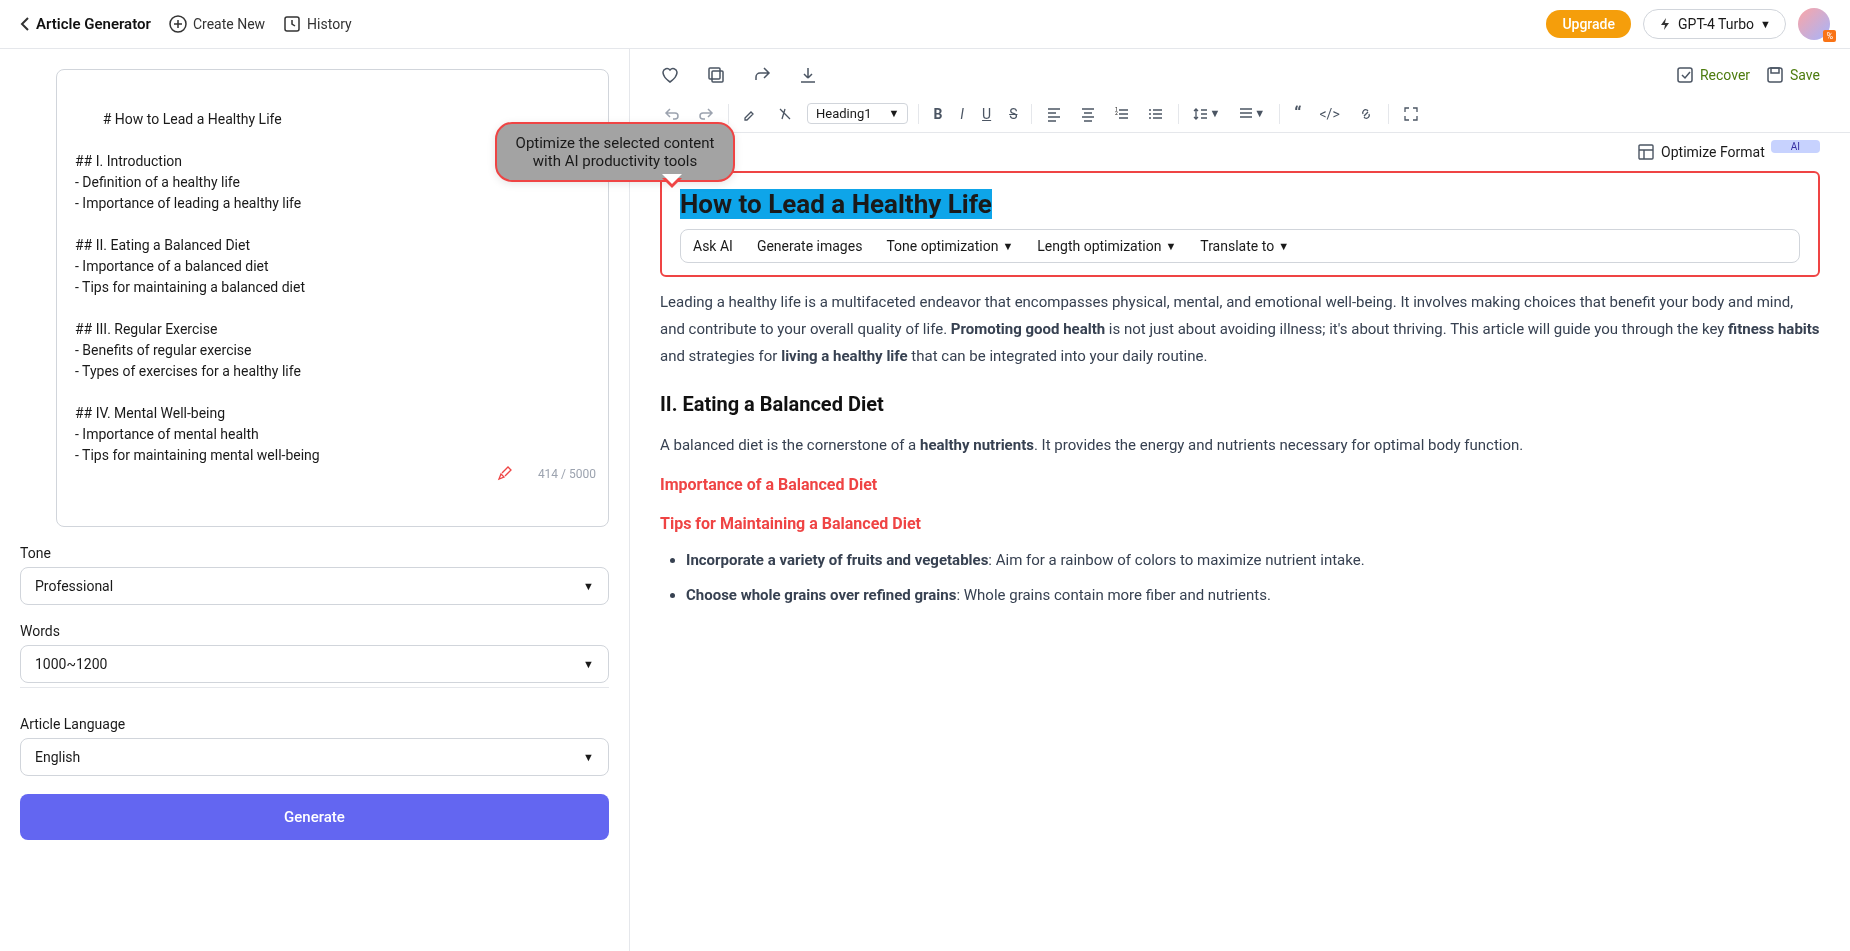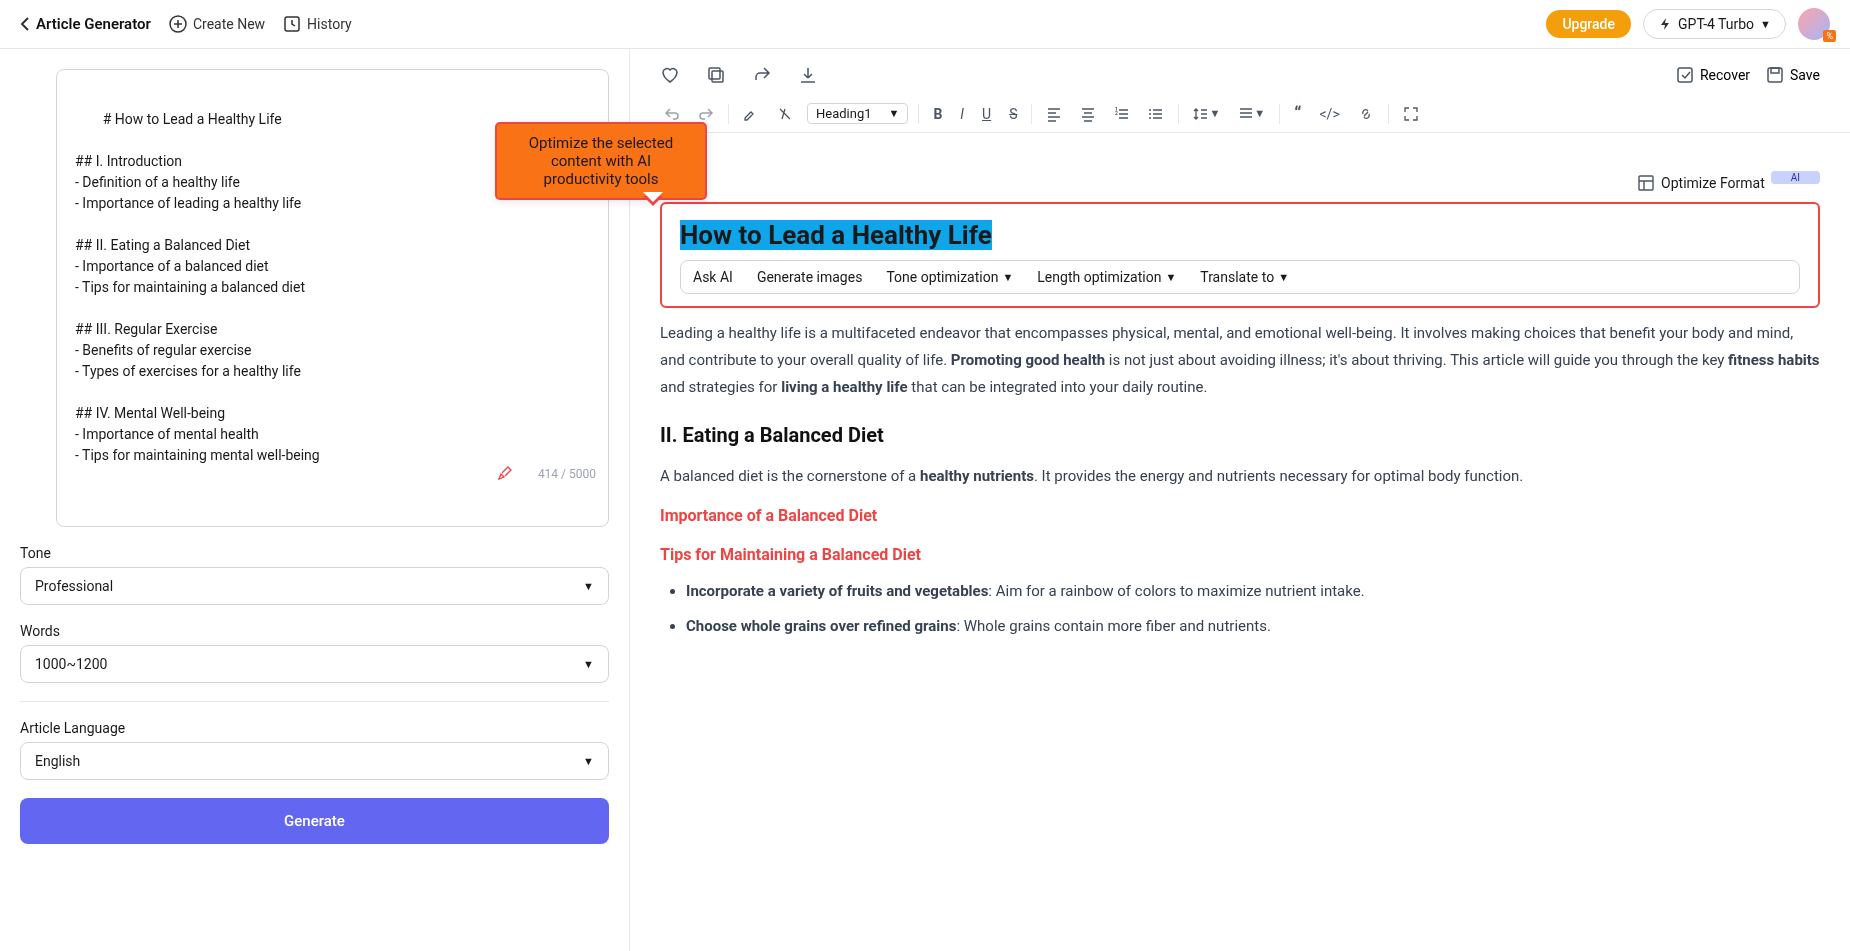--- a/index.html
+++ b/index.html
@@ -16,40 +16,40 @@
 .avatar { width: 32px; height: 32px; border-radius: 50%; background: linear-gradient(135deg,#fca5a5,#a5b4fc); position: relative; }
 .avatar-badge { position: absolute; bottom: -2px; right: -6px; background: #f97316; color: #fff; font-size: 9px; padding: 1px 3px; border-radius: 2px; }
 .main { display: flex; flex: 1; overflow: hidden; }
 .left-panel { width: 630px; border-right: 1px solid #e5e7eb; display: flex; flex-direction: column; overflow-y: auto; padding: 0 20px 20px 20px; position: relative; }
 .outline-box { border: 1px solid #d1d5db; border-radius: 8px; padding: 18px; margin-top: 20px; font-size: 14px; line-height: 1.5; white-space: pre-wrap; min-height: 370px; position: relative; margin-left: 36px; }
 .char-count { position: absolute; bottom: 8px; right: 12px; font-size: 12px; color: #9ca3af; display: flex; align-items: center; gap: 6px; }
 .brush-icon { color: #ef4444; }
 .field-group { margin-top: 18px; }
 .field-label { font-size: 14px; margin-bottom: 6px; display: block; }
 .select-like { border: 1px solid #d1d5db; border-radius: 8px; padding: 10px 14px; font-size: 14px; display: flex; justify-content: space-between; align-items: center; cursor: pointer; }
-.bottom-section { border-top: 1px solid #e5e7eb; margin-top: 18px; padding-top: 18px; }
+.bottom-section { border-top: 1px solid #e5e7eb; margin-top: 4px; padding-top: 28px; }
 .generate-btn { width: 100%; background: #6366f1; color: #fff; border: none; padding: 14px; border-radius: 8px; font-size: 15px; font-weight: 500; cursor: pointer; margin-top: 18px; }
 .right-panel { flex: 1; display: flex; flex-direction: column; overflow: hidden; }
 .editor-topbar { display: flex; justify-content: space-between; align-items: center; padding: 16px 30px 10px 30px; }
 .editor-topbar-left { display: flex; gap: 26px; }
 .editor-topbar-right { display: flex; gap: 16px; }
-.icon-btn { cursor: pointer; color: #000000; display: flex; align-items: center; gap: 6px; font-size: 14px; }
+.icon-btn { cursor: pointer; color: #4d7c0f; display: flex; align-items: center; gap: 6px; font-size: 14px; }
 .toolbar { display: flex; align-items: center; gap: 10px; padding: 6px 30px; border-bottom: 1px solid #e5e7eb; }
 .toolbar .btn { cursor: pointer; color: #4b5563; padding: 2px 4px; font-size: 14px; display:flex; align-items:center;}
 .toolbar-select { border: 1px solid #d1d5db; border-radius: 4px; padding: 2px 8px; font-size: 13px; display: flex; align-items: center; gap: 17px; }
 .sep { width: 1px; height: 20px; background: #e5e7eb; }
 .optimize-row { display: flex; justify-content: flex-end; padding: 10px 30px; }
-.optimize-format { display: flex; align-items: center; gap: 6px; font-size: 14px; cursor: pointer; position: relative; margin-top: 31px; }
+.optimize-format { display: flex; align-items: center; gap: 6px; font-size: 14px; cursor: pointer; position: relative; }
 .ai-badge { background: #c7d2fe; color: #3730a3; font-size: 10px; padding: 1px 20px; border-radius: 4px; position: relative; top: -6px; }
 .content-area { flex: 1; overflow-y: auto; padding: 0 30px 30px 30px; position: relative; }
 .highlight-box { border: 2px solid #ef4444; border-radius: 6px; padding: 16px 18px 12px 18px; margin-bottom: 12px; position: relative; }
 .article-title { font-size: 26px; font-weight: 700; background: #0ea5e9; display: inline; }
 .ai-toolbar { border: 1px solid #d1d5db; border-radius: 8px; padding: 8px 12px; margin-top: 10px; display: flex; gap: 24px; font-size: 14px; background: #fff; }
 .ai-toolbar-item { cursor: pointer; display: flex; align-items: center; gap: 4px; }
-.callout { position: absolute; top: 122px; left: 495px; background: #f97316; border: 2px solid #ef4444; border-radius: 5px; padding: 10px 18px; font-size: 15px; text-align: center; width: 212px; z-index: 20; box-shadow: 0 2px 8px rgba(0,0,0,0.1); }
+.callout { position: absolute; top: 122px; left: 495px; background: #a3a3a3; border: 2px solid #ef4444; border-radius: 17px; padding: 10px 18px; font-size: 15px; text-align: center; width: 240px; z-index: 20; box-shadow: 0 2px 8px rgba(0,0,0,0.1); }
 .callout::after { content: ""; position: absolute; bottom: -18px; left: 70%; border: 10px solid transparent; border-top-color: #ef4444; }
 .callout::before { content: ""; position: absolute; bottom: -14px; left: 70%; margin-left:0; border: 10px solid transparent; border-top-color: #fff; z-index:1;}
 .article-body { font-size: 15px; line-height: 1.8; color: #374151; }
 .article-body h2 { font-size: 20px; font-weight: 700; margin: 16px 0 10px 0; color: #111; }
 .article-body h3 { font-size: 16px; font-weight: 700; margin: 10px 0 6px 0; color: #ef4444; }
 .article-body p { margin-bottom: 12px; }
 .article-body ul { padding-left: 26px; margin-top: 8px; }
 .article-body li { margin-bottom: 8px; }
 .article-body strong { font-weight: 700; }
 .chevron { font-size: 11px; }

